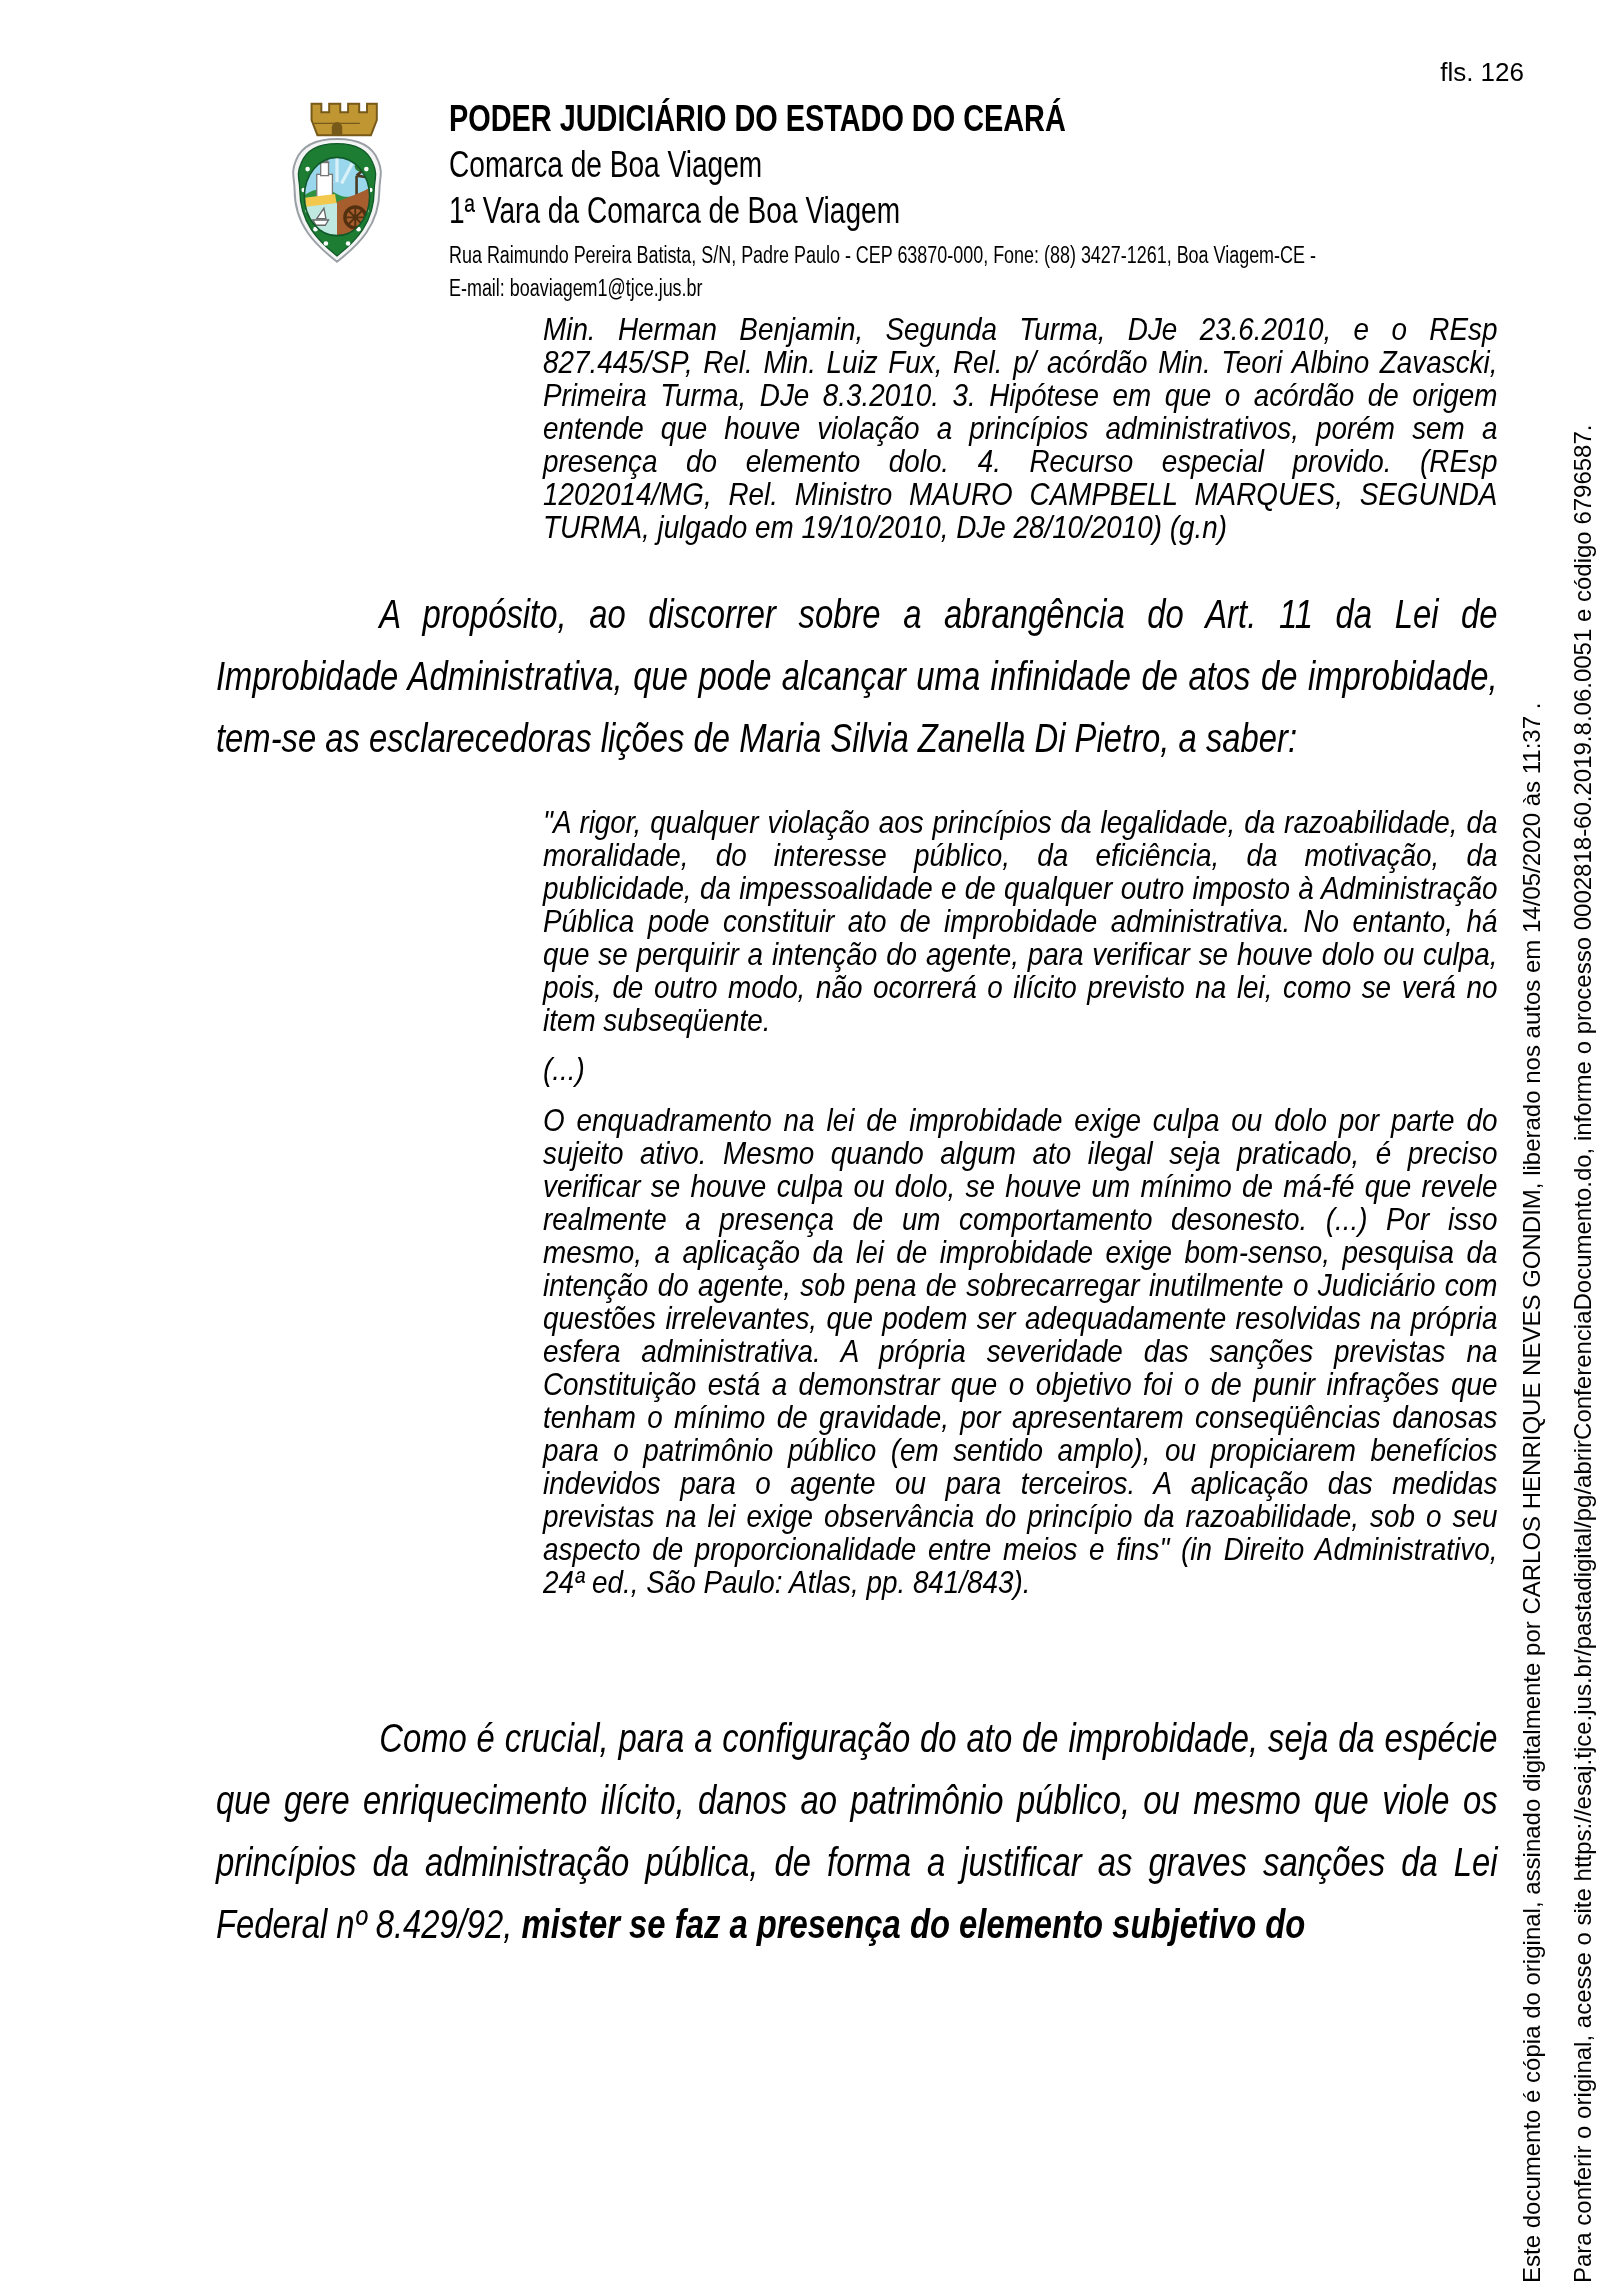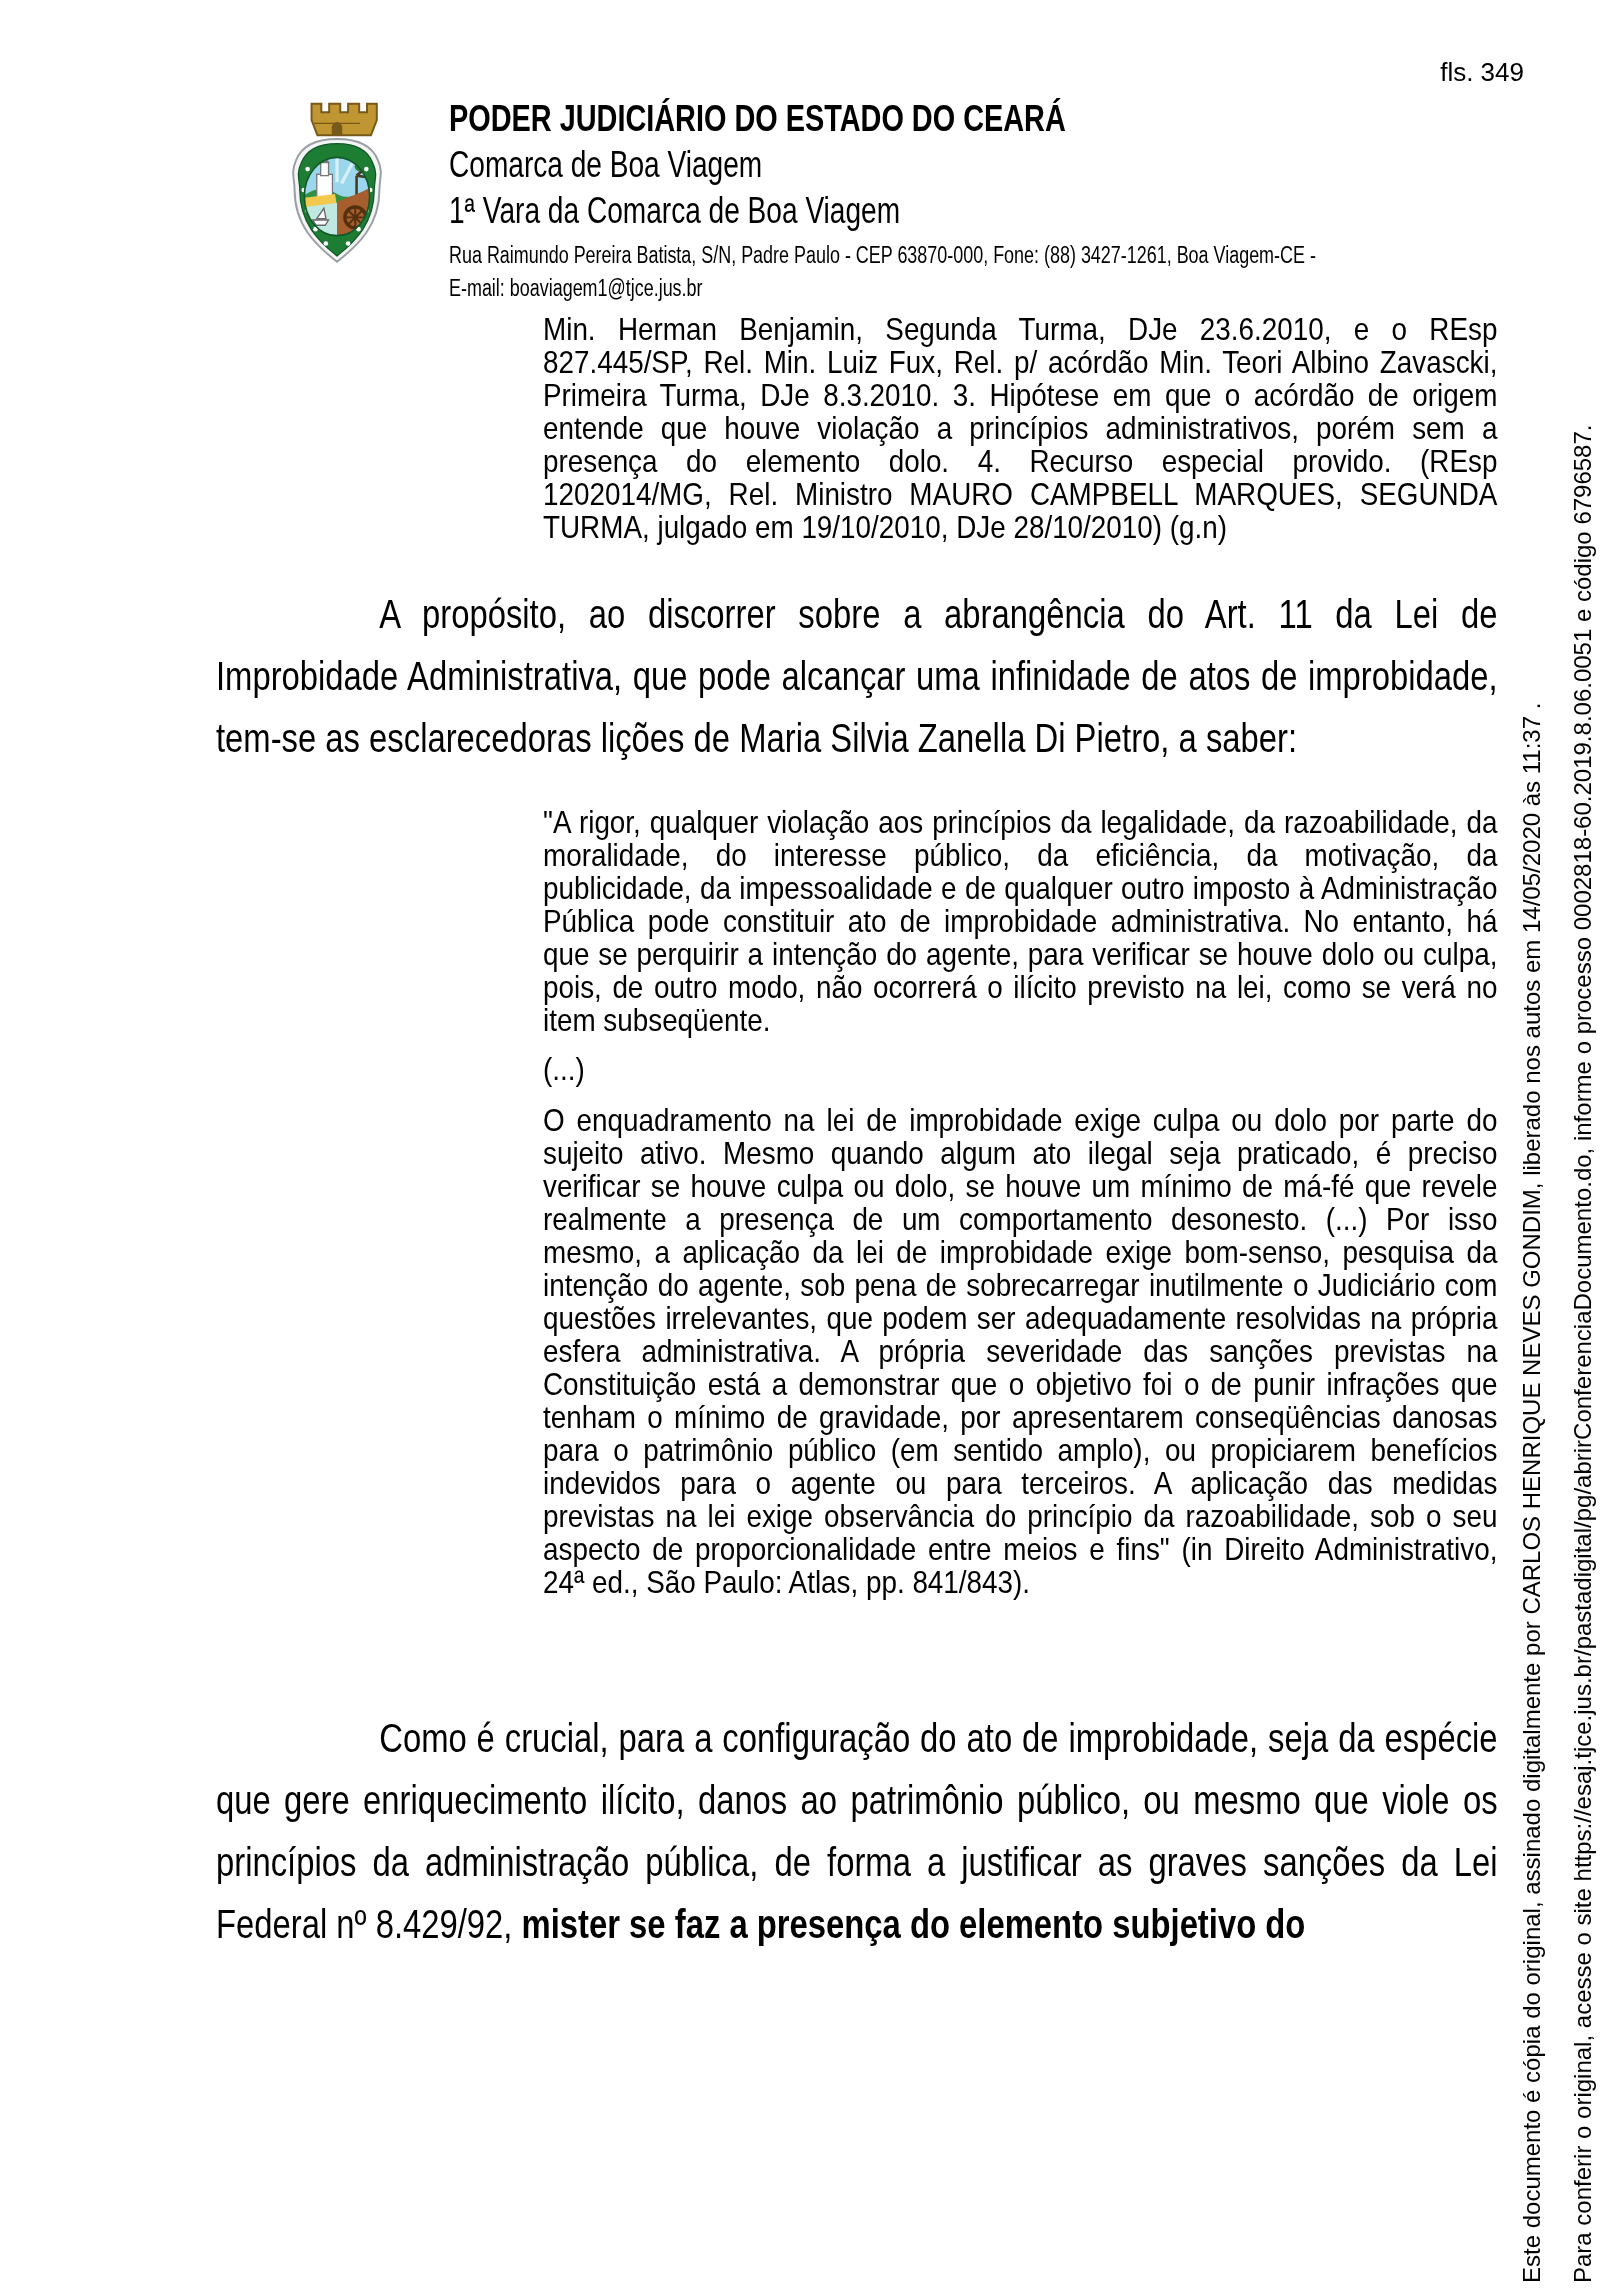--- a/index.html
+++ b/index.html
@@ -39,20 +39,21 @@
   .head-vara    { font-size: 36px; line-height: 46px; }
   .head-addr    { font-size: 23px; line-height: 33px; margin-top: 5.2px; }
   .head-email   { font-size: 23px; line-height: 33px; }
 
   
   .content {
     position: absolute;
     left: 216px;
     top: 313px;
     width: 1407px;
+    font-style: italic;
   }
   .para {
     font-size: 41px;
     line-height: 62px;
     text-align: justify;
     width: 1602px;
     transform: scaleX(0.8);
     transform-origin: 0 0;
     margin: 0;
     hyphens: none;
@@ -89,21 +90,21 @@
     line-height: 51px;
     white-space: nowrap;
     color: #000000;
   }
 </style>
 </head>
 <body>
 
 <div class="page">
 
-  <div class="folio">fls. 349</div>
+  <div class="folio">fls. 126</div>
 
   <svg class="emblem" width="124" height="169" viewBox="0 0 190 258" aria-hidden="true">
     <g>
       <path d="M56 10 h15 v13 h12 v-13 h17 v13 h12 v-13 h17 v13 h12 v-13 h15 v25 l-9 23 H65 l-9 -23 Z" fill="#bf9632" stroke="#77591a" stroke-width="3"></path>
       <line x1="60" y1="40" x2="130" y2="40" stroke="#77591a" stroke-width="2"></line>
       <path d="M87 58 v-12 a8 8 0 0 1 16 0 v12 Z" fill="#77591a"></path>
     </g>
     <path d="M95 252 C62 226 30 196 30 142 C30 124 24 116 32 97 C41 74 62 64 95 64 C128 64 149 74 158 97 C166 116 160 124 160 142 C160 196 128 226 95 252 Z" fill="#f4f4f4" stroke="#9aa0a6" stroke-width="3"></path>
     <path d="M95 243 C66 220 38 192 38 142 C38 127 32 118 40 101 C48 80 66 71 95 71 C124 71 142 80 150 101 C158 118 152 127 152 142 C152 192 124 220 95 243 Z" fill="#1d7d33" stroke="#11592a" stroke-width="2"></path>
     <g fill="#ffffff">

